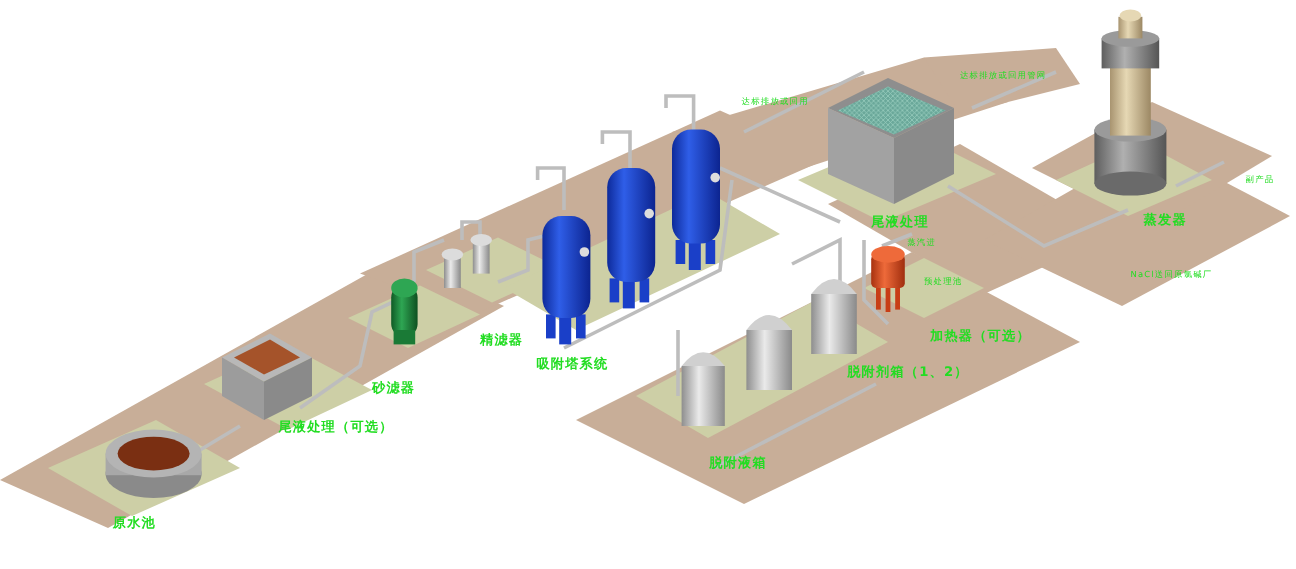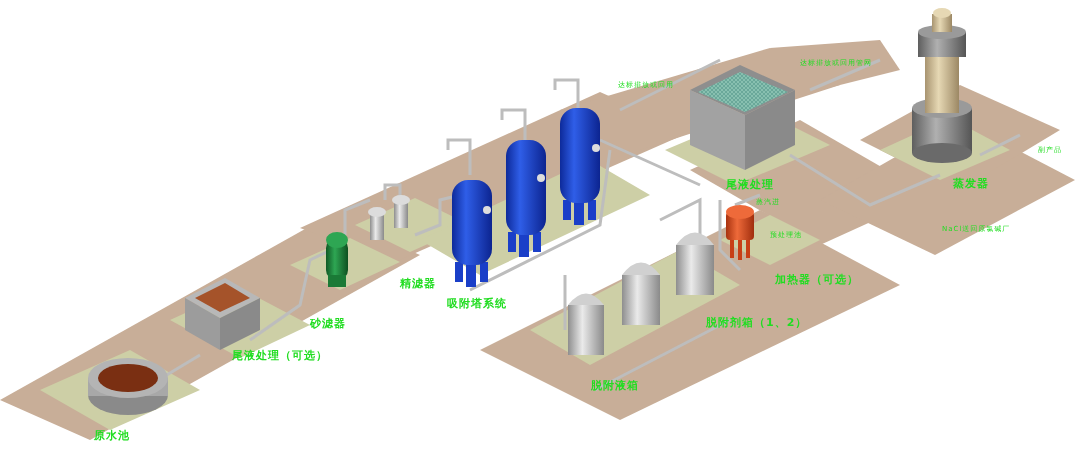--- a/index.html
+++ b/index.html
@@ -186,21 +186,21 @@
     <rect x="932" y="14" width="20" height="18" fill="url(#tanG)"></rect>
     <ellipse cx="942" cy="13" rx="9" ry="5" fill="#e6d8b4"></ellipse>
   </g>
 </svg>
 
 <div class="lbl big" style="left:94px;top:428px;">原水池</div>
 <div class="lbl big" style="left:232px;top:348px;">尾液处理（可选）</div>
 <div class="lbl big" style="left:310px;top:316px;font-family:Liberation Mono, monospace;">砂滤器</div>
 <div class="lbl big" style="left:400px;top:276px;">精滤器</div>
 <div class="lbl big" style="left:447px;top:296px;">吸附塔系统</div>
-<div class="lbl big" style="left:706px;top:315px;">脱附剂箱（1、2）</div>
+<div class="lbl big" style="left:706px;top:302px;">脱附剂箱（1、2）</div>
 <div class="lbl big" style="left:591px;top:378px;font-family:Liberation Serif, serif;">脱附液箱</div>
 <div class="lbl big" style="left:775px;top:272px;">加热器（可选）</div>
 <div class="lbl sm" style="left:756px;top:197px;text-align:right;">蒸汽进</div>
 <div class="lbl sm" style="left:770px;top:230px;">预处理池</div>
 <div class="lbl big" style="left:726px;top:177px;">尾液处理</div>
 <div class="lbl big" style="left:953px;top:176px;">蒸发器</div>
 <div class="lbl sm" style="left:1038px;top:125px;margin-top:20px;">副产品</div>
 <div class="lbl sm" style="left:618px;top:80px;">达标排放或回用</div>
 <div class="lbl sm" style="left:800px;top:58px;">达标排放或回用管网</div>
 <div class="lbl sm" style="left:942px;top:224px;">NaCl送回原氯碱厂</div>

